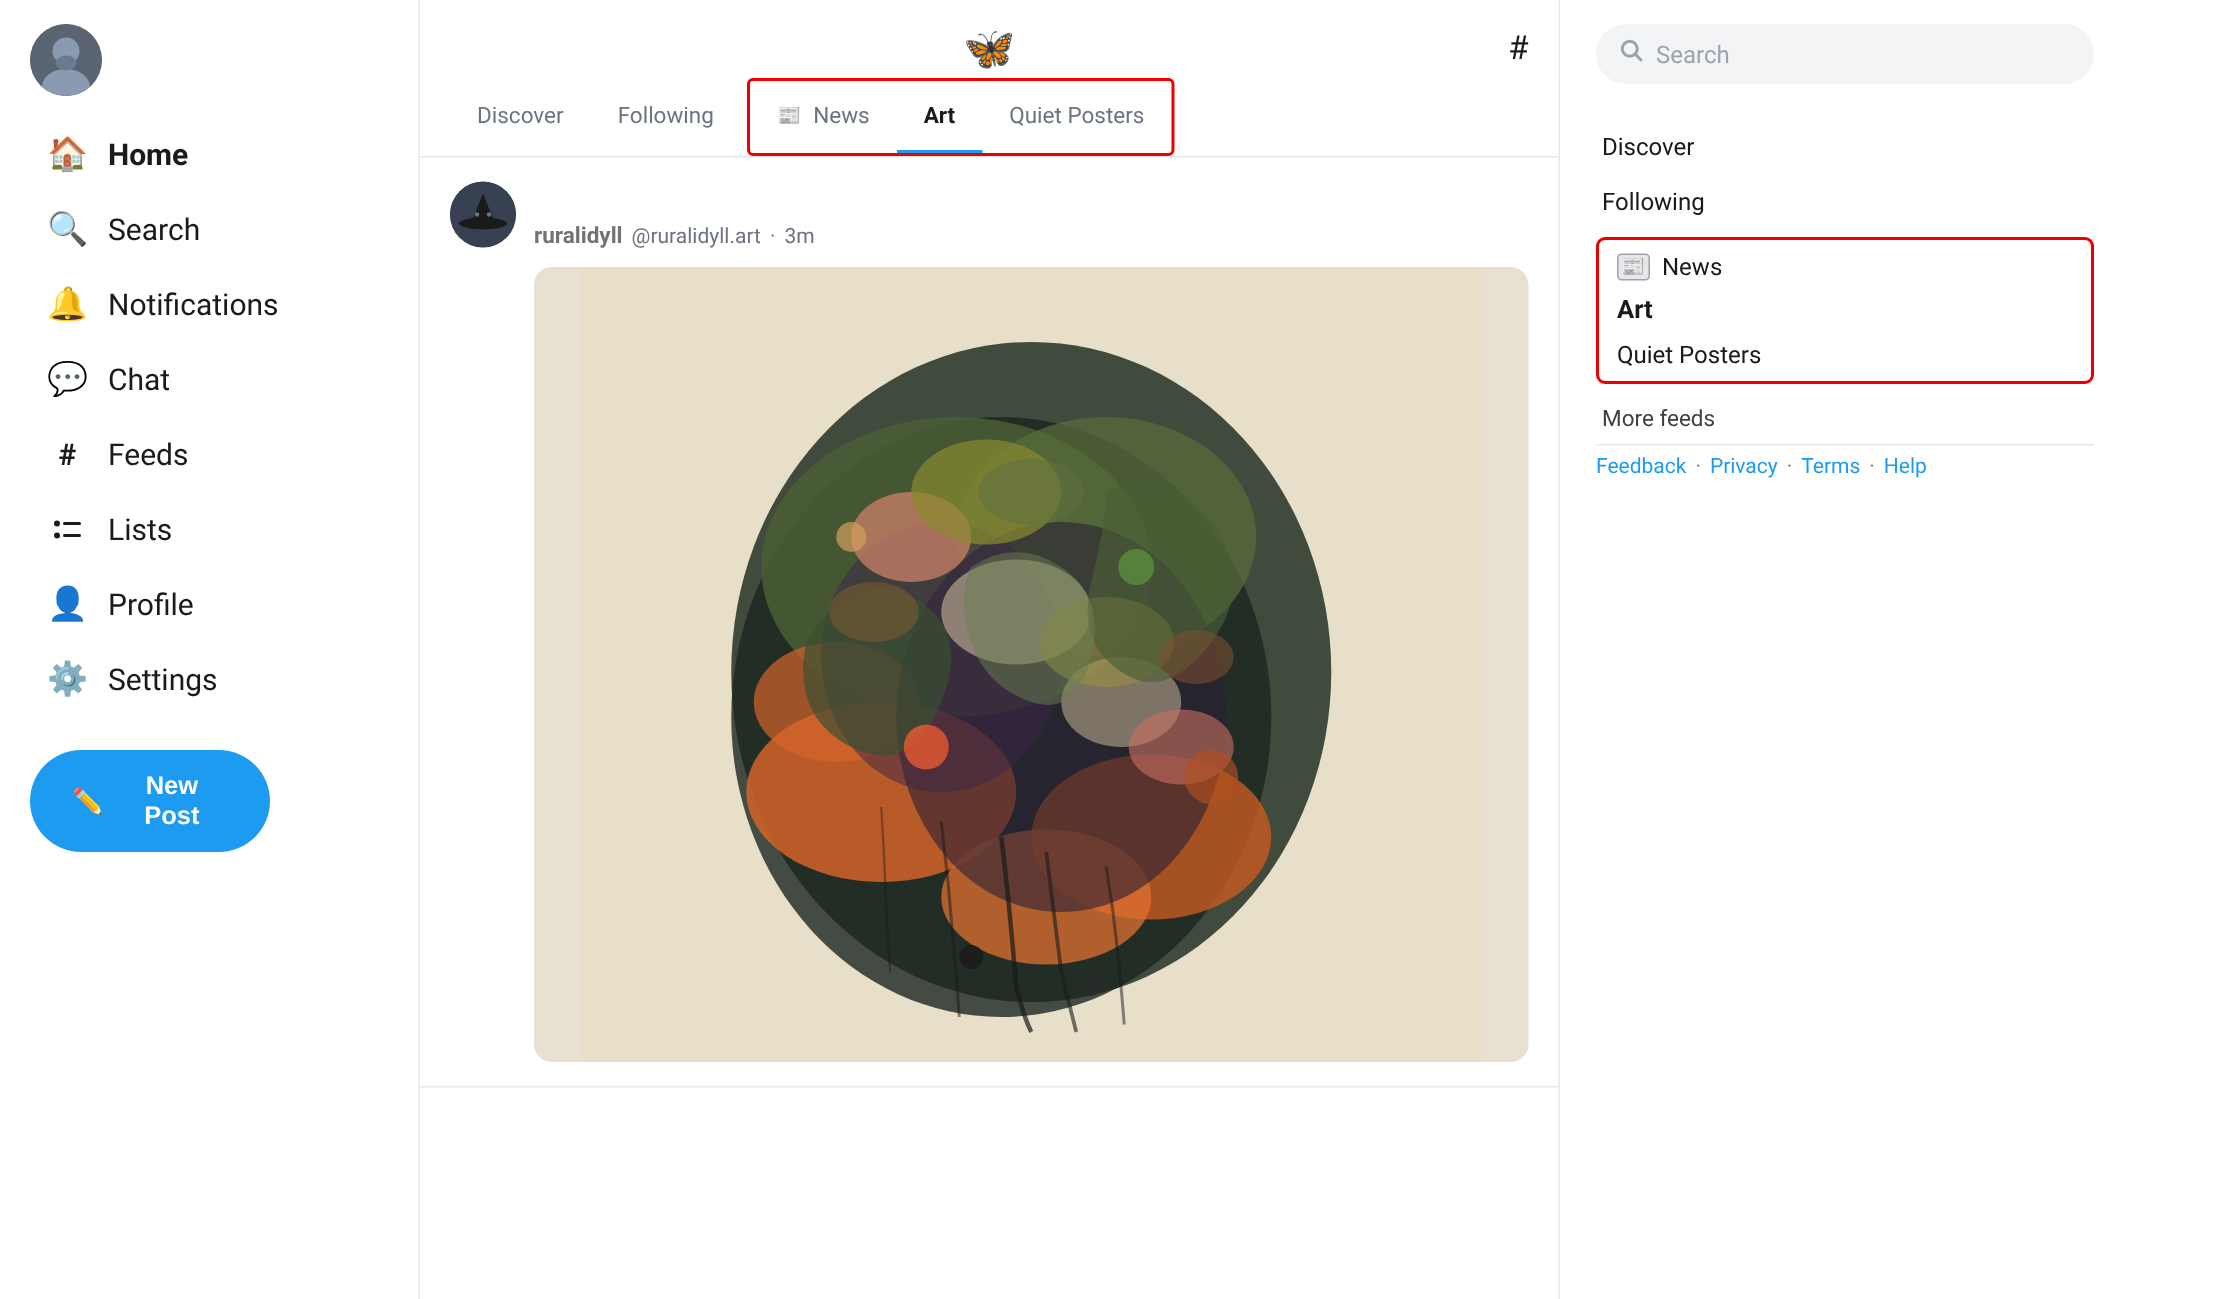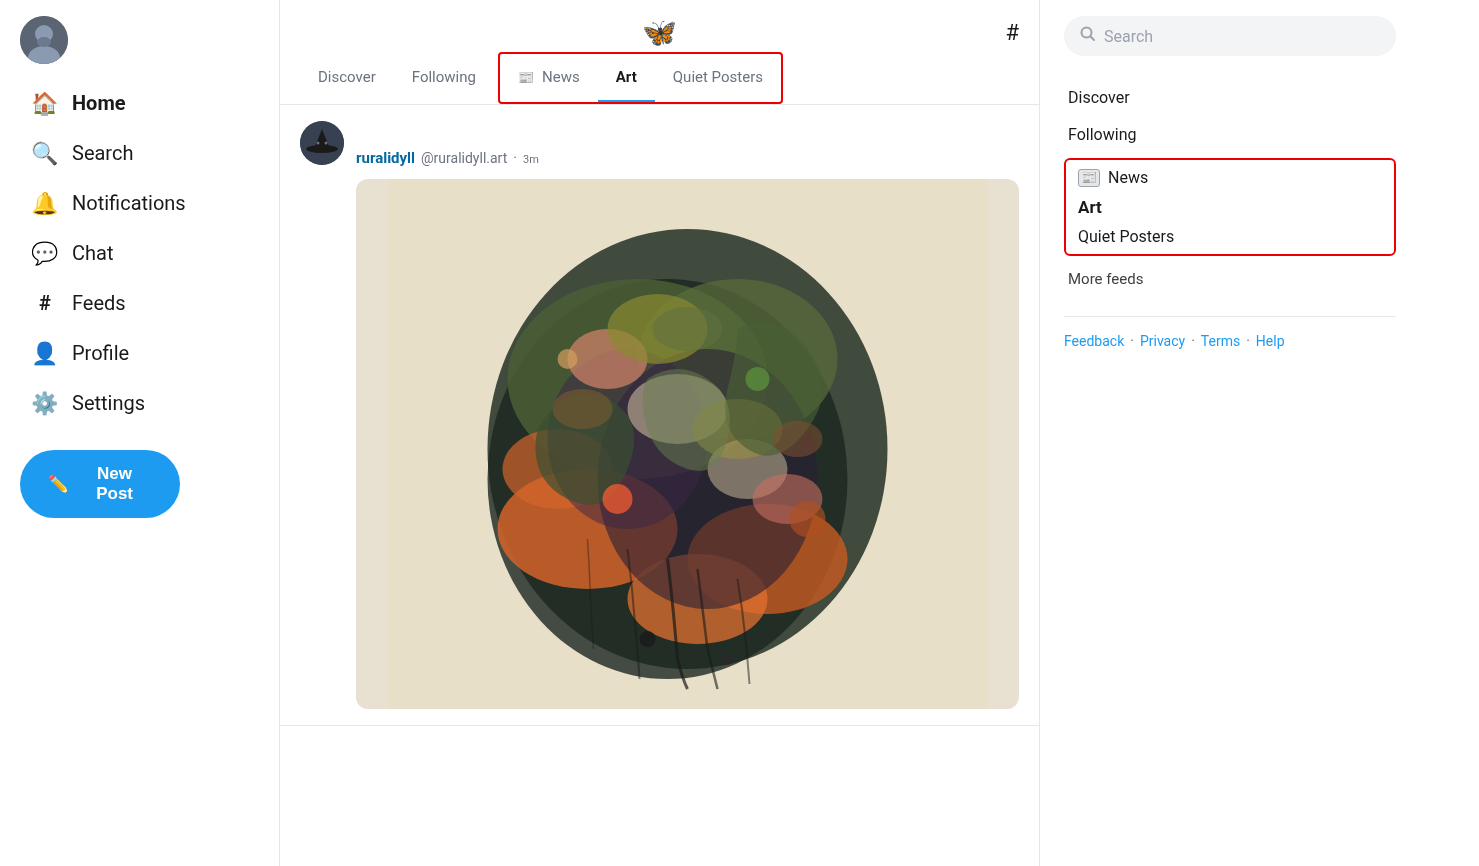--- a/index.html
+++ b/index.html
@@ -184,29 +184,29 @@
     }
     .post-header {
       display: flex;
       align-items: baseline;
       gap: 6px;
       flex-wrap: wrap;
     }
     .post-displayname {
       font-weight: 700;
       font-size: 15px;
-      color: #0369a1;
+      color: #737373;
     }
     .post-handle {
       font-size: 14px;
       color: #6b7280;
       margin-top: 29px;
     }
     .post-time {
-      font-size: 11px;
+      font-size: 14px;
       color: #6b7280;
     }
     .post-dot { color: #6b7280; font-size: 14px; }
     .post-text {
       font-size: 15px;
       color: #1a1a1a;
       margin-top: 4px;
       line-height: 1.5;
     }
     .post-link {
@@ -306,22 +306,21 @@
 
     .more-feeds-link {
       color: #404040;
       font-size: 15px;
       cursor: pointer;
       padding: 8px 4px;
       text-decoration: none;
     }
 
     .right-footer {
-      margin-top: 20px;
-      padding-top: 16px;
+      padding-top: 6px;
       border-top: 1px solid #e5e7eb;
       display: flex;
       flex-wrap: wrap;
       gap: 6px;
       font-size: 14px;
     }
     .footer-link {
       color: #1d9bf0;
       cursor: pointer;
       text-decoration: none;
@@ -356,20 +355,31 @@
       <span class="sidebar-icon">🔔</span>
       <span class="sidebar-label">Notifications</span>
     </div>
     <div class="sidebar-item">
       <span class="sidebar-icon">💬</span>
       <span class="sidebar-label">Chat</span>
     </div>
     <div class="sidebar-item">
       <span class="sidebar-icon" style="font-size:20px;font-weight:700;">#</span>
       <span class="sidebar-label">Feeds</span>
+    </div>
+    <div class="sidebar-item">
+      <span class="sidebar-icon" style="font-size:20px;">
+        <svg width="22" height="22" viewBox="0 0 22 22" fill="none" xmlns="http://www.w3.org/2000/svg">
+          <circle cx="4" cy="7" r="2" fill="#1a1a1a"></circle>
+          <rect x="8" y="6" width="12" height="2" rx="1" fill="#1a1a1a"></rect>
+          <circle cx="4" cy="15" r="2" fill="#1a1a1a"></circle>
+          <rect x="8" y="14" width="12" height="2" rx="1" fill="#1a1a1a"></rect>
+        </svg>
+      </span>
+      <span class="sidebar-label">Lists</span>
     </div>
     <div class="sidebar-item">
       <span class="sidebar-icon">👤</span>
       <span class="sidebar-label">Profile</span>
     </div>
     <div class="sidebar-item">
       <span class="sidebar-icon">⚙️</span>
       <span class="sidebar-label">Settings</span>
     </div>
   </nav>

